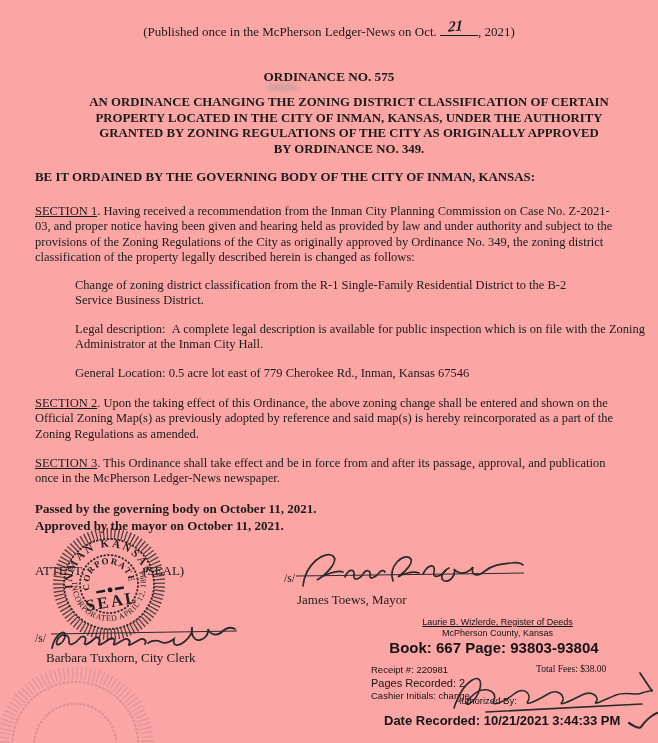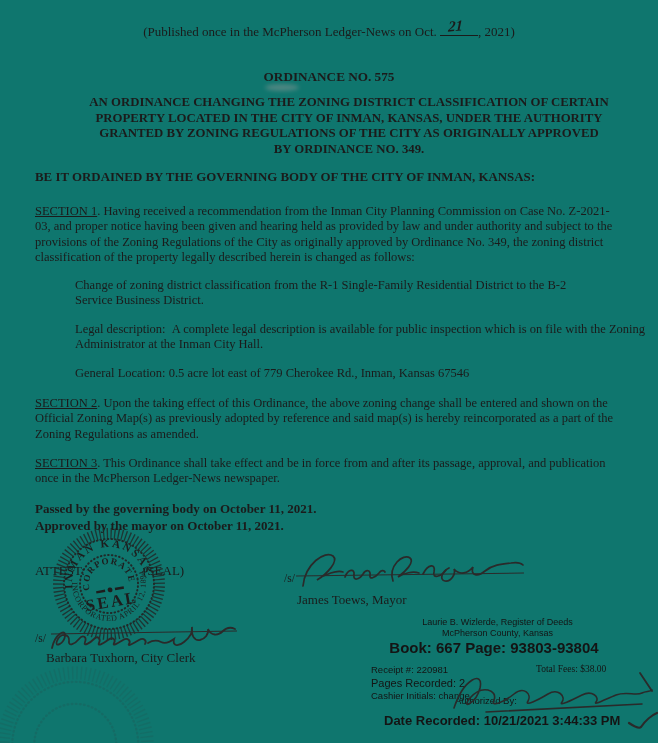--- a/index.html
+++ b/index.html
@@ -1,16 +1,16 @@
 <!DOCTYPE html>
 <html><head>
 <meta charset="utf-8">
 <style>
   html,body{margin:0;padding:0;background:#ffffff;}
-  .page{position:relative;width:658px;height:743px;background:#0f766e;
+  .page{position:relative;width:658px;height:743px;background:#fca5a5;
         font-family:"Liberation Serif",serif;color:#1b1b1b;overflow:hidden;}
   .abs{position:absolute;}
   .b{font-weight:bold;}
   .u{text-decoration:underline;}
   .center{text-align:center;}
   .body-text{font-size:12.5px;line-height:15.4px;}
   .sans{font-family:"Liberation Sans",sans-serif;}
   .stamp{color:#141414;}
   .sig-line{border-bottom:1.5px solid #2b2b2b;}
   .blank-day{display:inline-block;width:38px;border-bottom:1.4px solid #1b1b1b;
@@ -112,21 +112,21 @@
   <div class="abs" style="left:35px;top:632px;font-size:11.5px;">/s/</div>
   <svg class="abs" style="left:48px;top:624px;" width="200" height="32" viewBox="0 0 200 32">
     <g stroke="#2a2a2a" stroke-width="1.8" fill="none" stroke-linecap="round">
       <path d="M4,24 C7,10 18,4 17,12 C16,20 6,24 9,17 C13,8 22,10 21,17 C20,23 27,20 31,15 C35,10 39,13 37,18 C35,23 42,19 46,15 C50,11 53,15 51,19 C49,23 56,19 60,16 C65,12 68,16 66,19 C64,23 70,19 75,16 C80,13 83,17 81,20 C79,23 86,19 91,16 C96,13 99,17 97,20"></path>
       <path d="M100,19 c5,-3 9,-3 13,-1 c4,2 9,0 13,-3 c-2,7 4,8 10,3 c5,-4 9,-10 8,-15 c-1,8 2,14 8,13 c5,-1 9,-6 8,-11 c3,7 10,7 15,2 c4,-4 8,-4 12,-2"></path>
     </g>
   </svg>
   <div class="abs sig-line" style="left:51px;top:632px;width:186px;transform:rotate(-1deg);"></div>
   <div class="abs" style="left:46px;top:650px;font-size:13px;">Barbara Tuxhorn, City Clerk</div>
 
-  <div class="abs sans stamp center" style="left:375px;top:617px;width:245px;font-size:9px;">Laurie B. Wizlerde, Register of Deeds</div>
+  <div class="abs sans stamp center" style="left:375px;top:617px;width:245px;font-size:9px;text-decoration:underline;">Laurie B. Wizlerde, Register of Deeds</div>
   <div class="abs sans stamp center" style="left:375px;top:628px;width:245px;font-size:9px;">McPherson County, Kansas</div>
   <div class="abs sans stamp center b" style="left:368px;top:639px;width:252px;font-size:15px;">Book: 667 Page: 93803-93804</div>
   <div class="abs sans stamp" style="left:371px;top:664px;font-size:9.5px;">Receipt #: 220981</div>
   <div class="abs sans stamp" style="left:536px;top:664px;font-size:9.5px;font-family:Liberation Serif, serif;">Total Fees: $38.00</div>
   <div class="abs sans stamp" style="left:371px;top:677px;font-size:11px;">Pages Recorded: 2</div>
   <div class="abs sans stamp" style="left:371px;top:690px;font-size:9.5px;">Cashier Initials: change</div>
   <div class="abs sans stamp" style="left:455px;top:695px;font-size:9.5px;">Authorized By:</div>
   <svg class="abs" style="left:446px;top:668px;" width="210" height="50" viewBox="0 0 210 50">
     <g stroke="#2a2a2a" stroke-width="1.6" fill="none" stroke-linecap="round">
       <path d="M8,40 C18,10 38,2 34,20 C30,36 14,42 24,30 C36,16 52,22 48,32 C44,40 58,34 68,26 C78,18 86,26 82,33 C78,39 92,32 102,26 C112,20 120,28 116,34 C112,39 126,32 136,27 C146,22 154,29 150,34 C147,38 160,31 170,27 C180,23 190,28 196,25 C200,23 204,24 206,22"></path>

